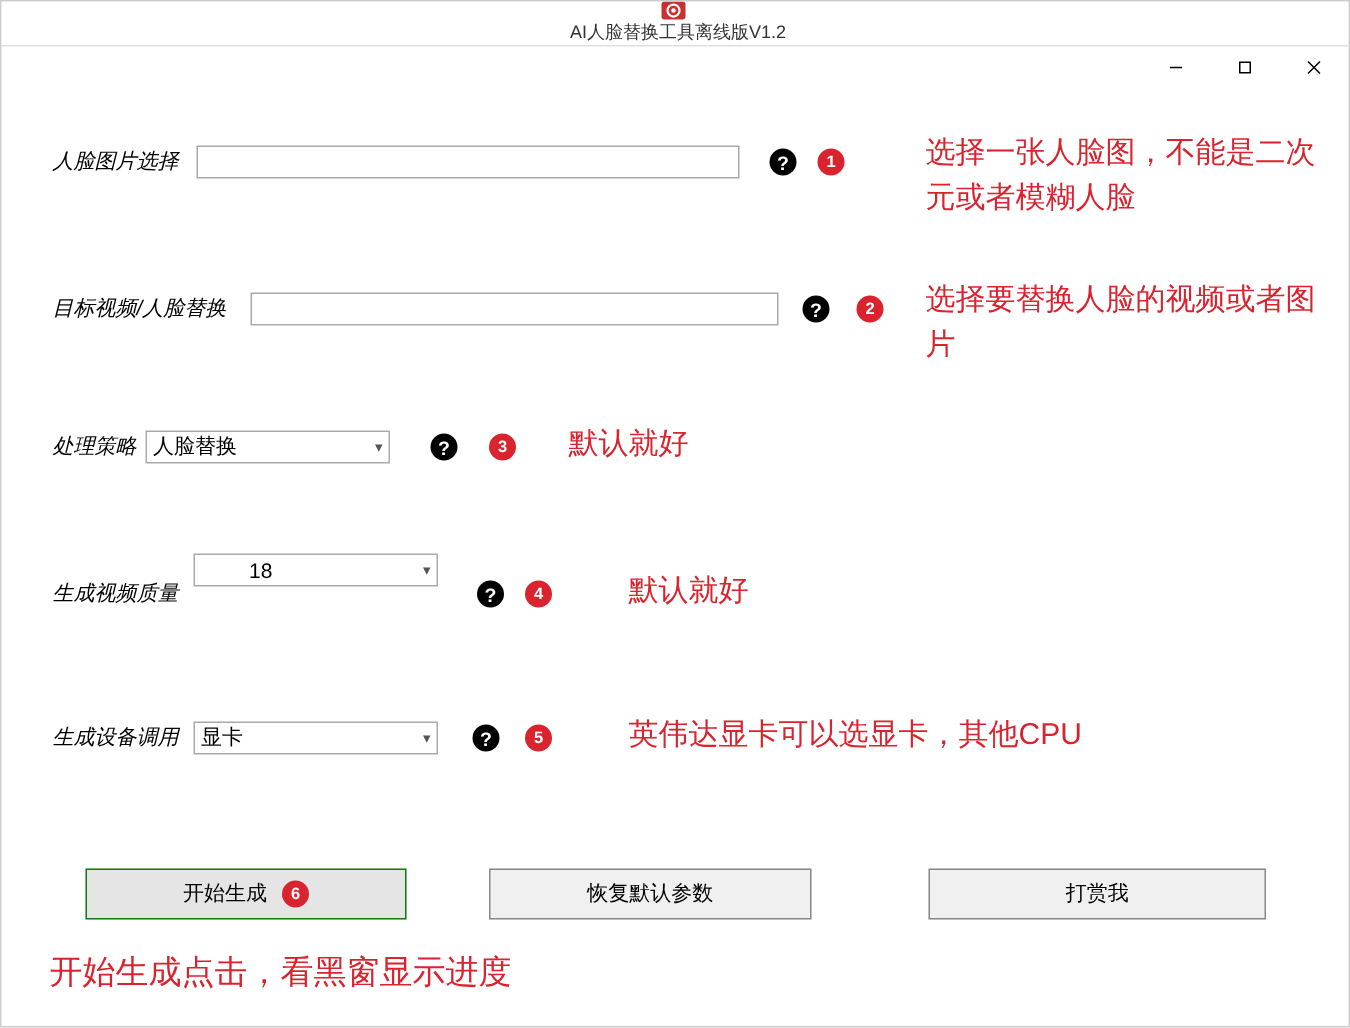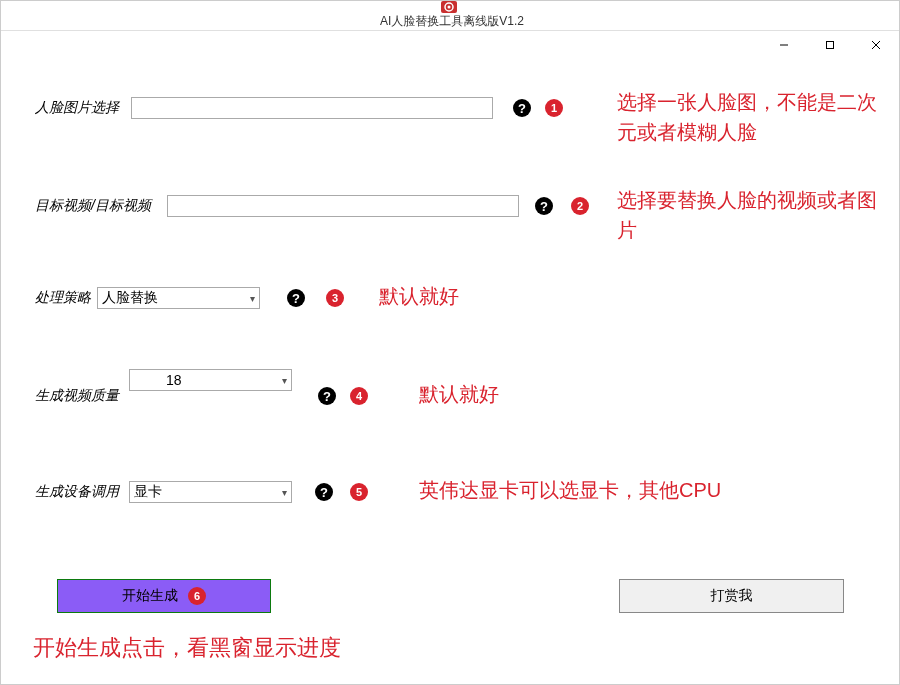--- a/index.html
+++ b/index.html
@@ -110,21 +110,21 @@
       height: 34px;
       display: flex;
       align-items: center;
       justify-content: center;
       border: 1px solid #888;
       background: #f0f0f0;
       cursor: pointer;
       font-size: 14px;
     }
     .btn-green {
-      background: #8b5cf6;
+      background: #e5e5e5;
       color: #000;
       border: 1px solid #0c7a0e;
     }
   </style>
 </head>
 <body>
 
 <div class="titlebar">
   <div class="app-icon">
     <svg viewBox="0 0 12 12">
@@ -157,21 +157,21 @@
 
   <div class="row" style="left:34px; top:68px;">
     <span class="lbl">人脸图片选择</span>
   </div>
   <input class="txtfield" style="position: absolute; left: 130px; top: 66px; width: 362px;" value="">
   <div class="help-icon" style="position:absolute; left:512px; top:68px;">?</div>
   <div class="num-badge" style="position:absolute; left:544px; top:68px;">1</div>
   <div class="hint" style="left:616px; top:56px; width:270px;">选择一张人脸图，不能是二次元或者模糊人脸</div>
 
   <div class="row" style="left:34px; top:166px;">
-    <span class="lbl">目标视频/目标视频</span>
+    <span class="lbl">目标视频/人脸替换</span>
   </div>
   <input class="txtfield" style="position: absolute; left: 166px; top: 164px; width: 352px;" value="">
   <div class="help-icon" style="position:absolute; left:534px; top:166px;">?</div>
   <div class="num-badge" style="position:absolute; left:570px; top:166px;">2</div>
   <div class="hint" style="left:616px; top:154px; width:270px;">选择要替换人脸的视频或者图片</div>
 
   <div class="row" style="left:34px; top:258px;">
     <span class="lbl">处理策略</span>
   </div>
   <div class="combo" style="position:absolute; left:96px; top:256px; width:163px;">
@@ -201,19 +201,22 @@
     <span class="arrow">▾</span>
   </div>
   <div class="help-icon" style="position:absolute; left:314px; top:452px;">?</div>
   <div class="num-badge" style="position:absolute; left:349px; top:452px;">5</div>
   <div class="hint" style="left:418px; top:444px;">英伟达显卡可以选显卡，其他CPU</div>
 
   <div class="btn btn-green" style="position:absolute; left:56px; top:548px; width:214px;">
     <span>开始生成</span>
     <div class="num-badge" style="margin-left:10px;">6</div>
   </div>
+  <div class="btn" style="position:absolute; left:325px; top:548px; width:215px;">
+    <span>恢复默认参数</span>
+  </div>
   <div class="btn" style="position:absolute; left:618px; top:548px; width:225px;">
     <span>打赏我</span>
   </div>
 
   <div class="hint" style="left:32px; top:600px; font-size:22px;">开始生成点击，看黑窗显示进度</div>
 
 </div>
 
 </body></html>

